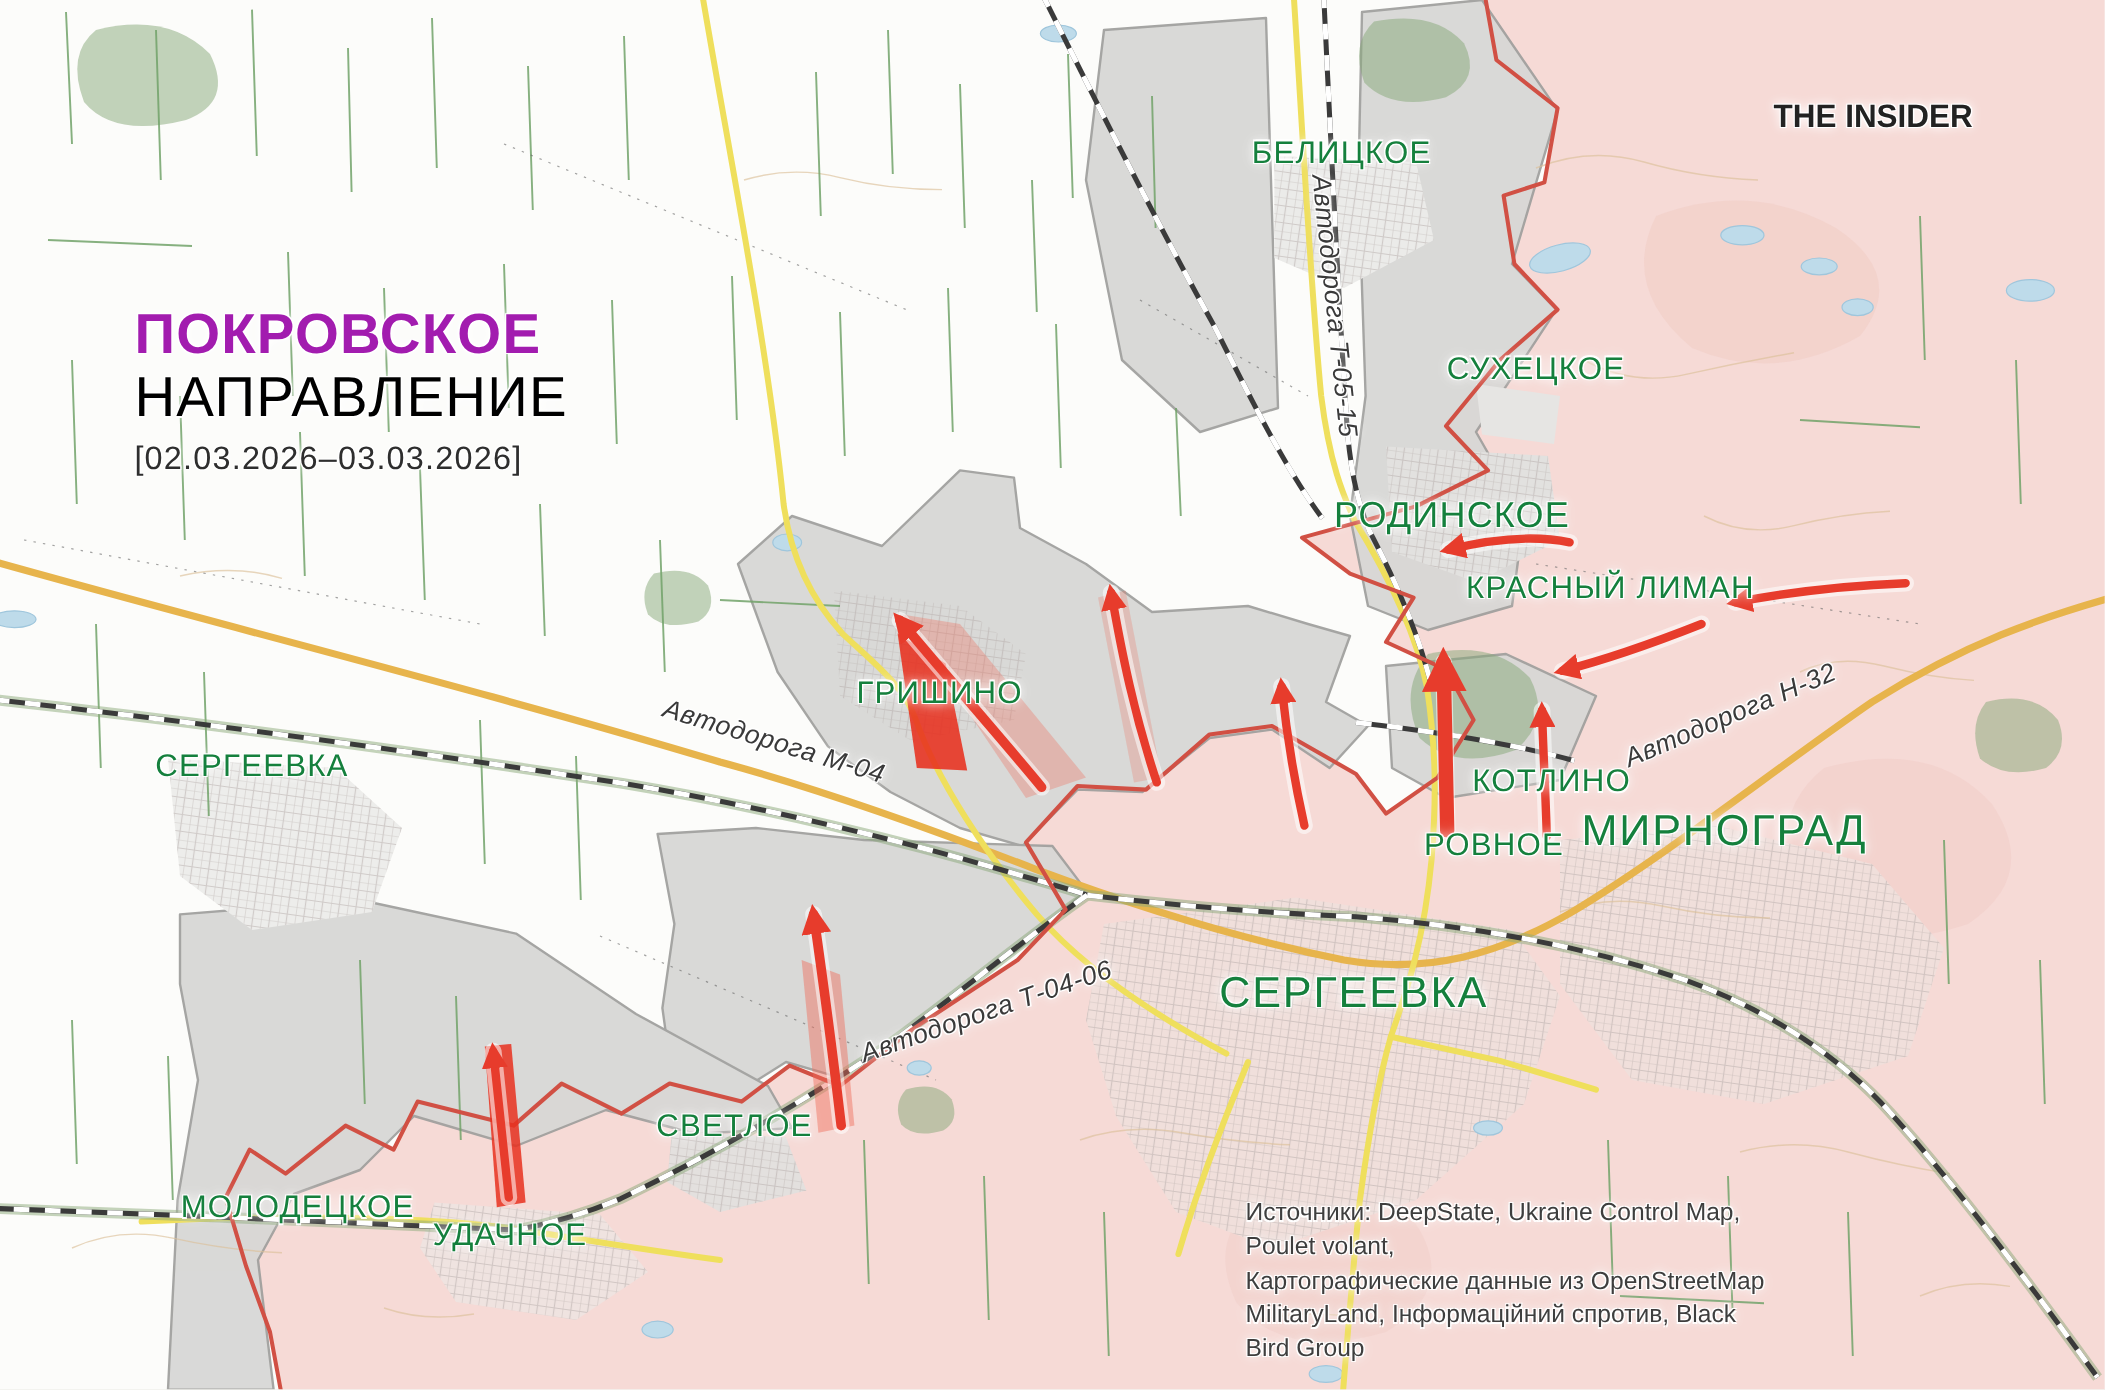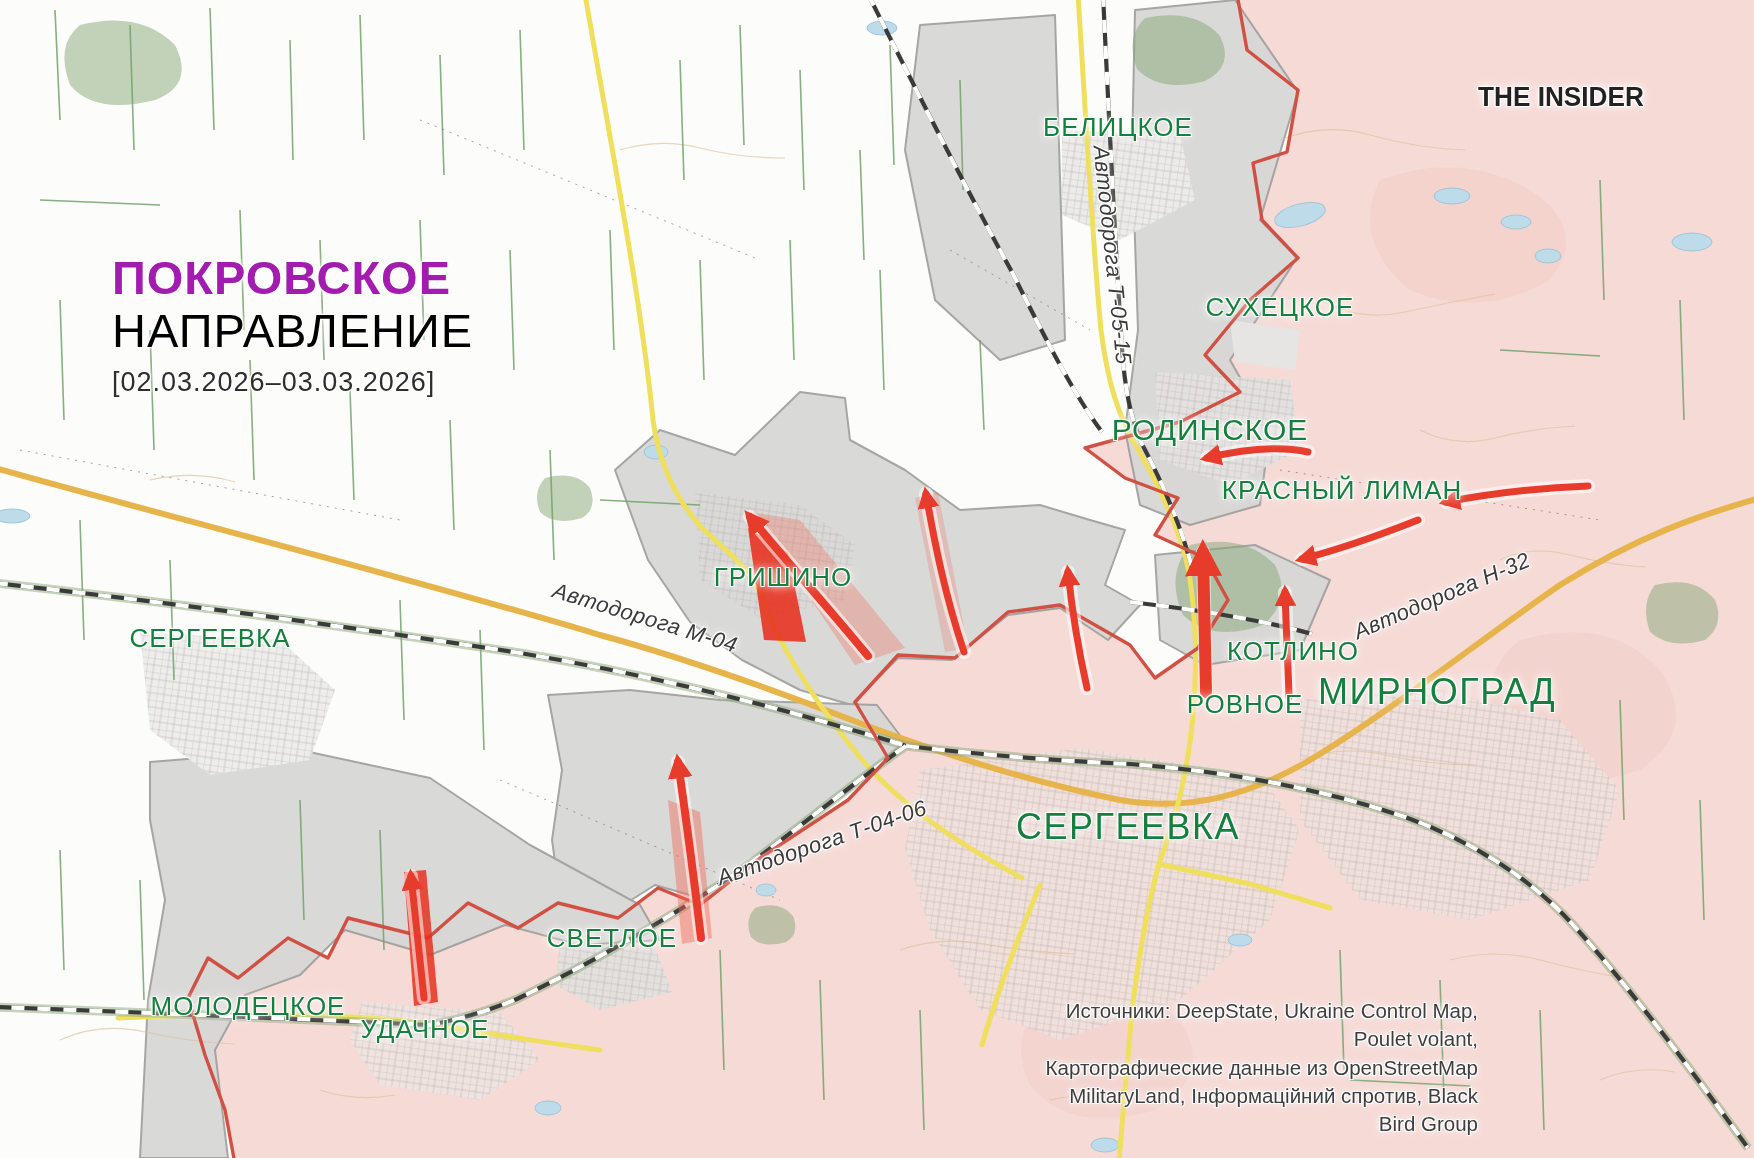--- a/index.html
+++ b/index.html
@@ -15,21 +15,21 @@
   .city-md{font-size:30px;}
   .city-lg{font-size:36px;letter-spacing:1.5px;}
   .road{position:absolute;white-space:nowrap;font-style:italic;font-size:22px;
         font-weight:500;color:#3a3a3a;letter-spacing:.5px;}
   .title-block{position:absolute;left:112px;top:252px;line-height:1.12;}
   .title-red{font-size:47px;font-weight:700;letter-spacing:1px;color:#a21caf;}
   .title-dark{font-size:47px;font-weight:400;letter-spacing:1px;color:#000000;}
   .date-range{margin-top:10px;font-size:27px;font-weight:400;letter-spacing:1px;color:#2e2e2e;}
   .logo{position:absolute;left:1478px;top:82px;font-size:27px;font-weight:700;
         letter-spacing:0;color:#222;transform:scaleX(.97);transform-origin:left;}
-  .sources{position:absolute;left:1038px;top:997px;width:440px;text-align:right;
+  .sources{position:absolute;left:1038px;top:997px;width:440px;text-align:left;
         font-size:20.5px;line-height:1.38;color:#3e3e3e;}
 </style>
 </head>
 <body>
 
 <div class="stage">
 
   <svg width="1754" height="1158" viewBox="0 0 1754 1158">
     <defs>
       <pattern id="ugrid" width="14" height="14" patternUnits="userSpaceOnUse" patternTransform="rotate(8)">

